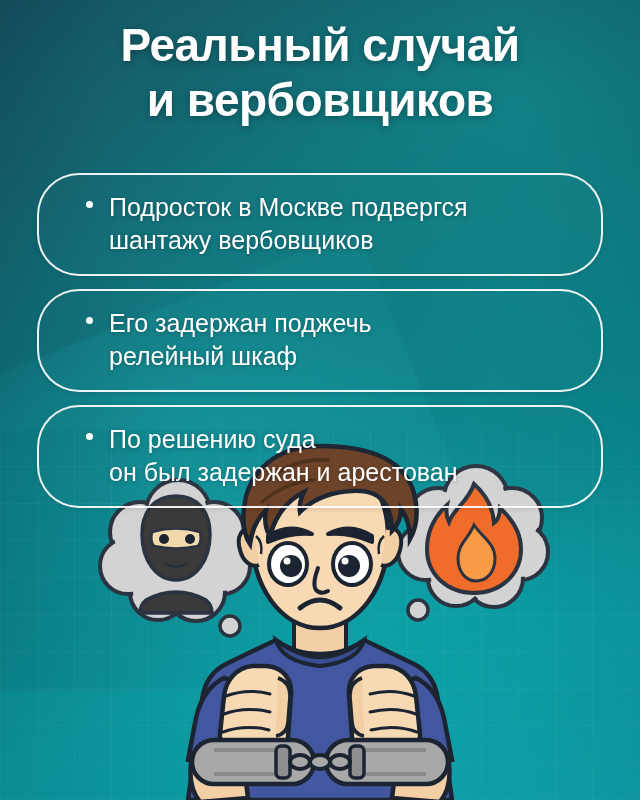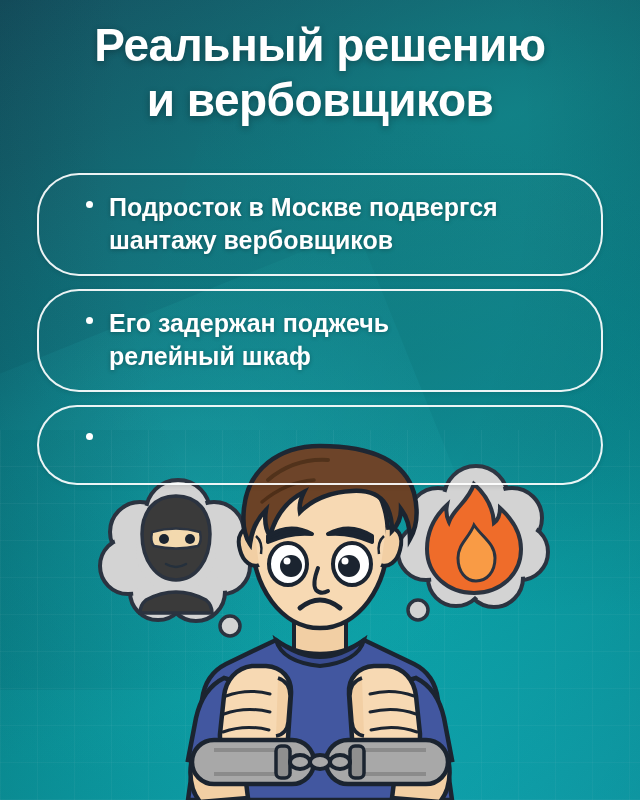--- a/index.html
+++ b/index.html
@@ -94,21 +94,21 @@
     position:absolute;
     left:47px; top:26px;
     width:7px; height:7px;
     border-radius:50%;
     background:#ffffff;
   }
   .card .ctext {
     color:#ffffff;
     font-size:25px;
     line-height:33px;
-    font-weight:bold;
+    font-weight:normal;
     text-shadow:0 1px 4px rgba(0,0,0,0.28);
     white-space:pre-line;
   }
 
   
   #illustration {
     position:absolute;
     left:0; top:440px; width:640px; height:360px;
     z-index:5;
   }
@@ -119,40 +119,42 @@
 
 <div id="poster">
 
   <div class="sweep sweep1"></div>
   <div class="sweep sweep2"></div>
   <div class="sweep sweep3"></div>
   <div class="sweep sweep4"></div>
   <div class="grid"></div>
 
   <div id="title">
-    <span class="tline">Реальный решению</span>
+    <span class="tline">Реальный случай</span>
     <span class="tline">и вербовщиков</span>
   </div>
 
   <div id="cards">
 
     <div class="card">
       <span class="dot"></span>
       <div class="ctext">Подросток в Москве подвергся
 шантажу вербовщиков</div>
     </div>
 
     <div class="card">
       <span class="dot"></span>
       <div class="ctext">Его задержан поджечь
 релейный шкаф</div>
     </div>
 
     <div class="card">
       <span class="dot"></span>
+      <div class="ctext">По решению суда
+он был задержан и арестован</div>
     </div>
 
   </div>
 
   <div id="illustration">
     <svg viewBox="0 0 640 360" xmlns="http://www.w3.org/2000/svg">
       <defs>
         <clipPath id="clipFrame">
             <rect x="0" y="0" width="640" height="360"></rect>
           </clipPath>

